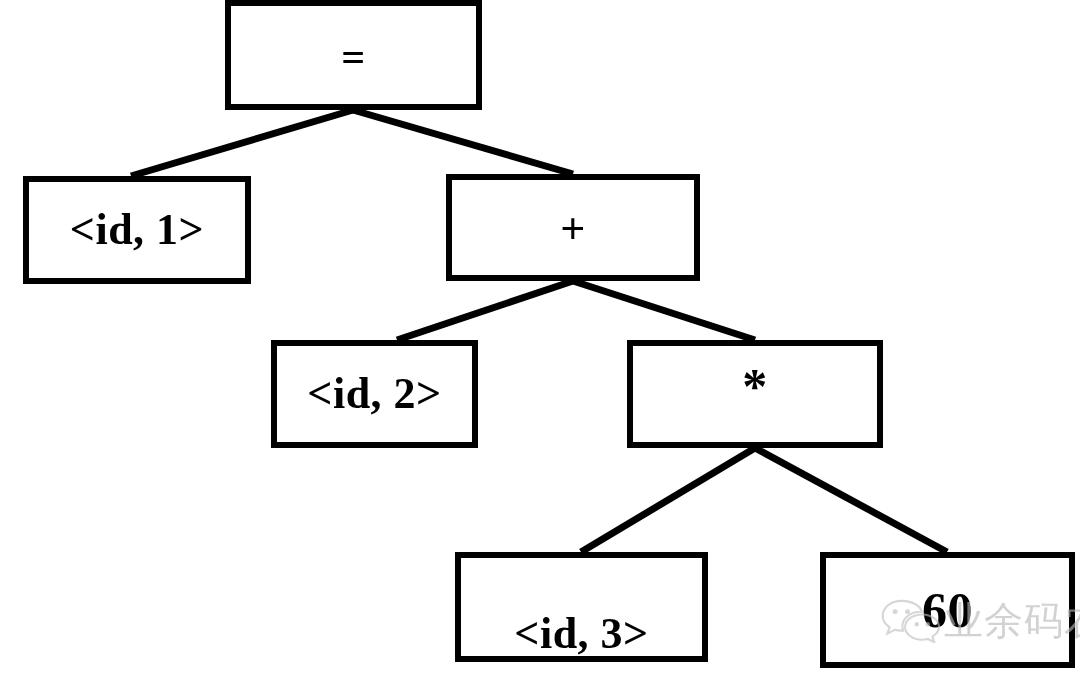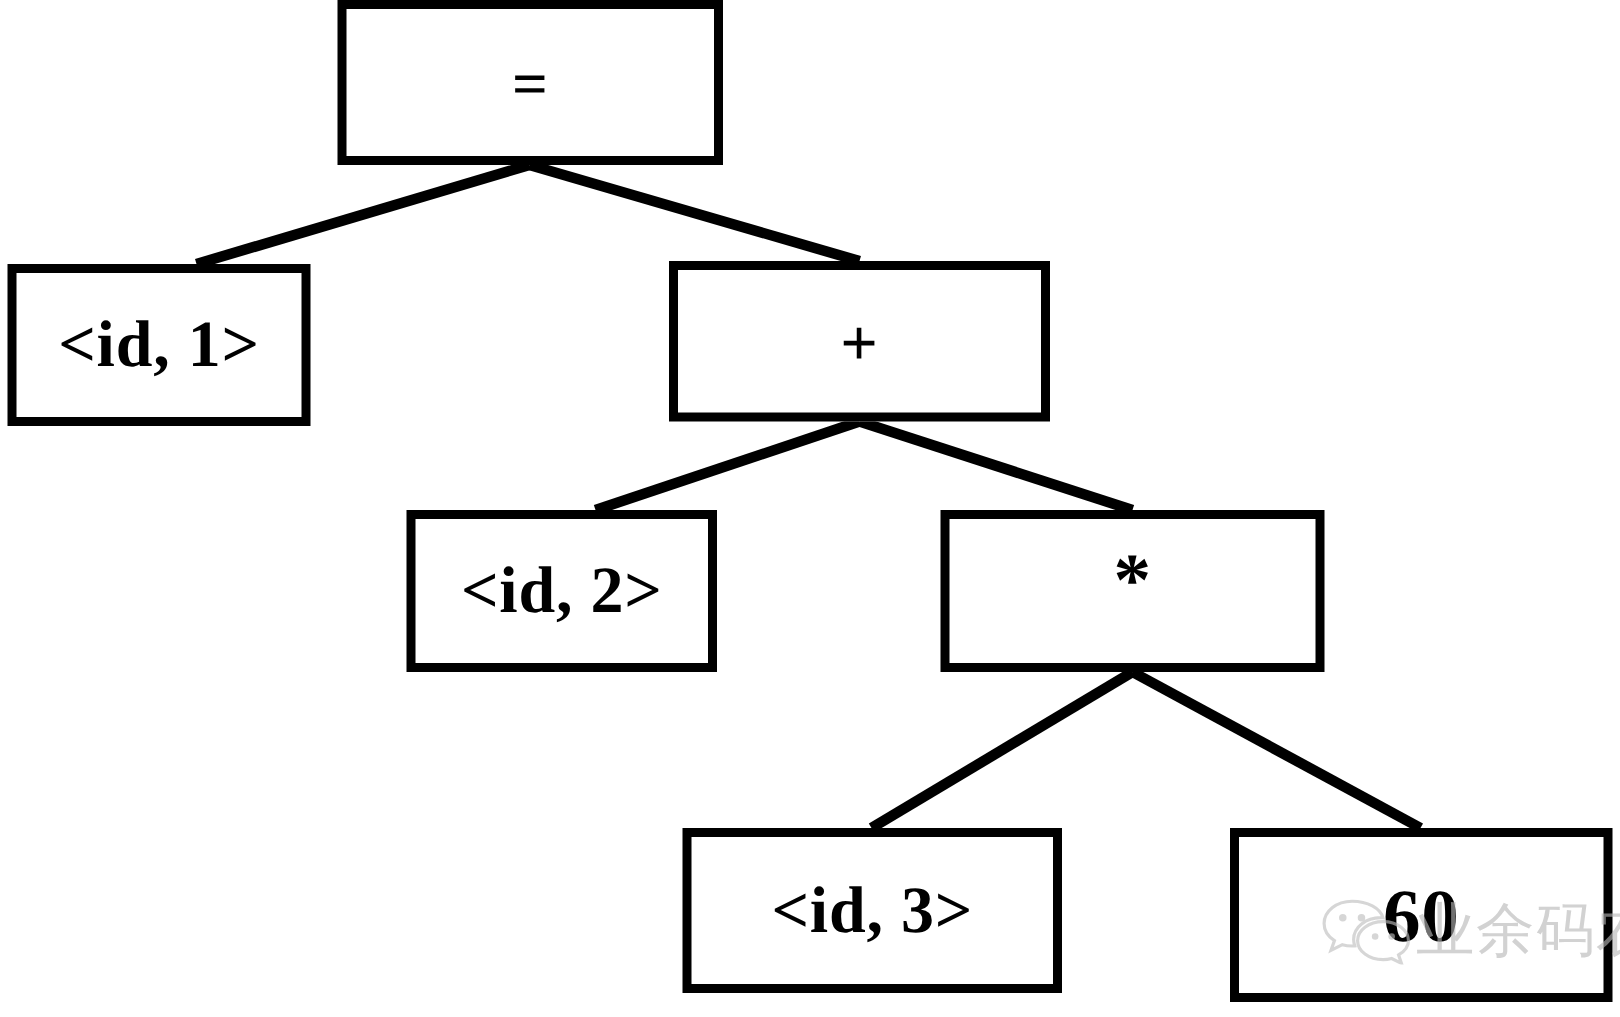--- a/index.html
+++ b/index.html
@@ -95,33 +95,33 @@
       <line x1="573" y1="281" x2="397" y2="340" stroke="#000000" stroke-width="7" stroke-linecap="butt"></line>
       <line x1="573" y1="281" x2="755" y2="340" stroke="#000000" stroke-width="7" stroke-linecap="butt"></line>
       <line x1="755" y1="448" x2="581" y2="552" stroke="#000000" stroke-width="7" stroke-linecap="butt"></line>
       <line x1="755" y1="448" x2="947" y2="552" stroke="#000000" stroke-width="7" stroke-linecap="butt"></line>
     </svg>
 
   <div id="nodes-layer">
       <div class="node" style="left: 225px; top: 0px; width: 257px; height: 110px; border-color: rgb(0, 0, 0);">
         <span class="node-label op-eq">=</span>
       </div>
-      <div class="node" style="left: 5px; top: 176px; width: 202px; height: 108px; border-color: rgb(0, 0, 0);">
+      <div class="node" style="left: 23px; top: 176px; width: 228px; height: 108px; border-color: rgb(0, 0, 0);">
         <span class="node-label">&lt;id, 1&gt;</span>
       </div>
       <div class="node" style="left: 446px; top: 174px; width: 254px; height: 107px; border-color: rgb(0, 0, 0);">
         <span class="node-label op-plus">+</span>
       </div>
       <div class="node" style="left: 271px; top: 340px; width: 207px; height: 108px; border-color: rgb(0, 0, 0);">
         <span class="node-label">&lt;id, 2&gt;</span>
       </div>
       <div class="node" style="left: 627px; top: 340px; width: 256px; height: 108px; border-color: rgb(0, 0, 0);">
         <span class="node-label op-star">*</span>
       </div>
-      <div class="node" style="left: 455px; top: 552px; width: 253px; height: 110px; border-color: rgb(0, 0, 0);">
+      <div class="node" style="left: 455px; top: 552px; width: 253px; height: 110px; border-color: rgb(0, 0, 0); align-items: flex-end;">
         <span class="node-label">&lt;id, 3&gt;</span>
       </div>
       <div class="node" style="left: 820px; top: 552px; width: 255px; height: 116px; border-color: rgb(0, 0, 0);">
         <span class="node-label num">60</span>
       </div>
     </div>
 
   <div id="watermark" style="left: 880px; top: 597px;">
     <svg class="wm-logo" viewBox="0 0 64 48">
       <path d="M22 4 C11 4 2.5 11 2.5 19.5 C2.5 24.3 5.3 28.6 9.7 31.4 L7.3 38.2 L15.2 34.2

